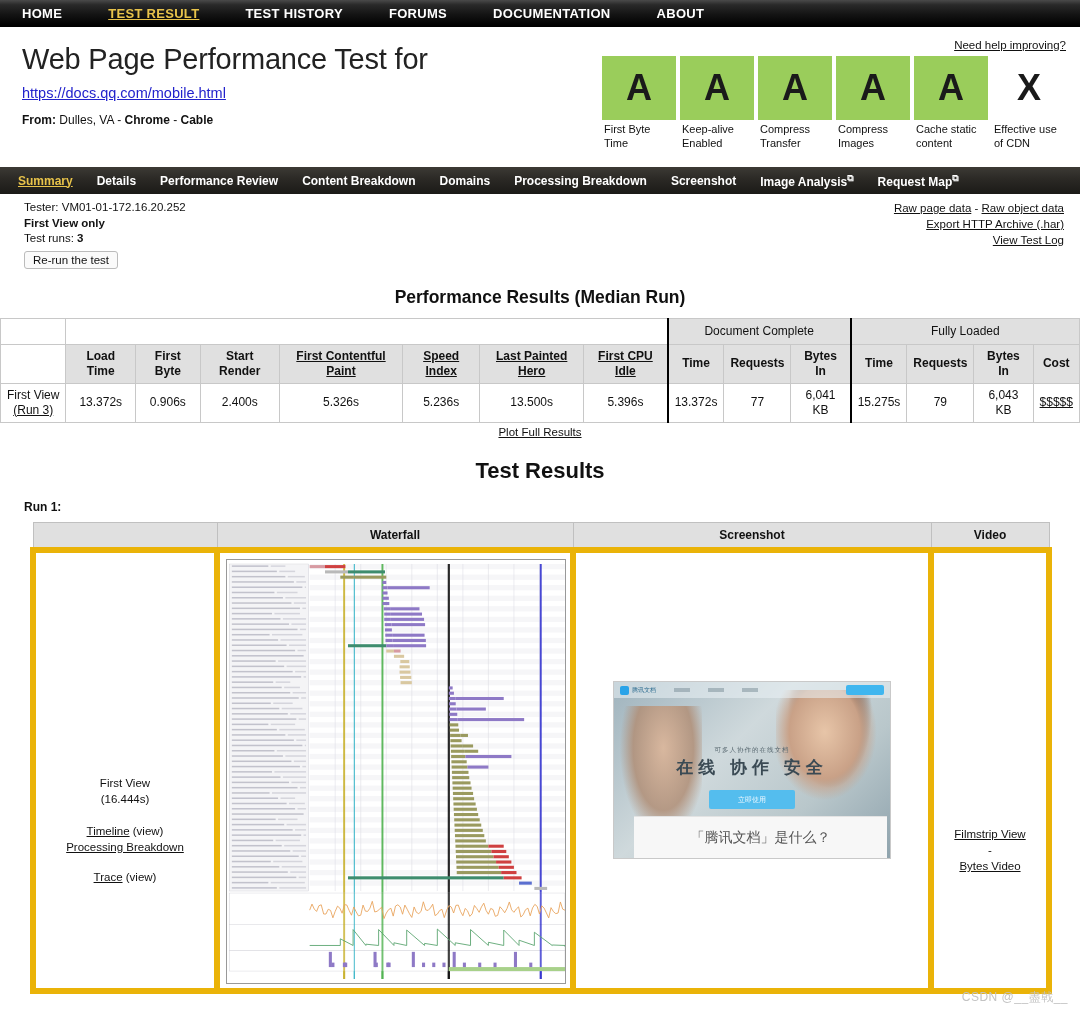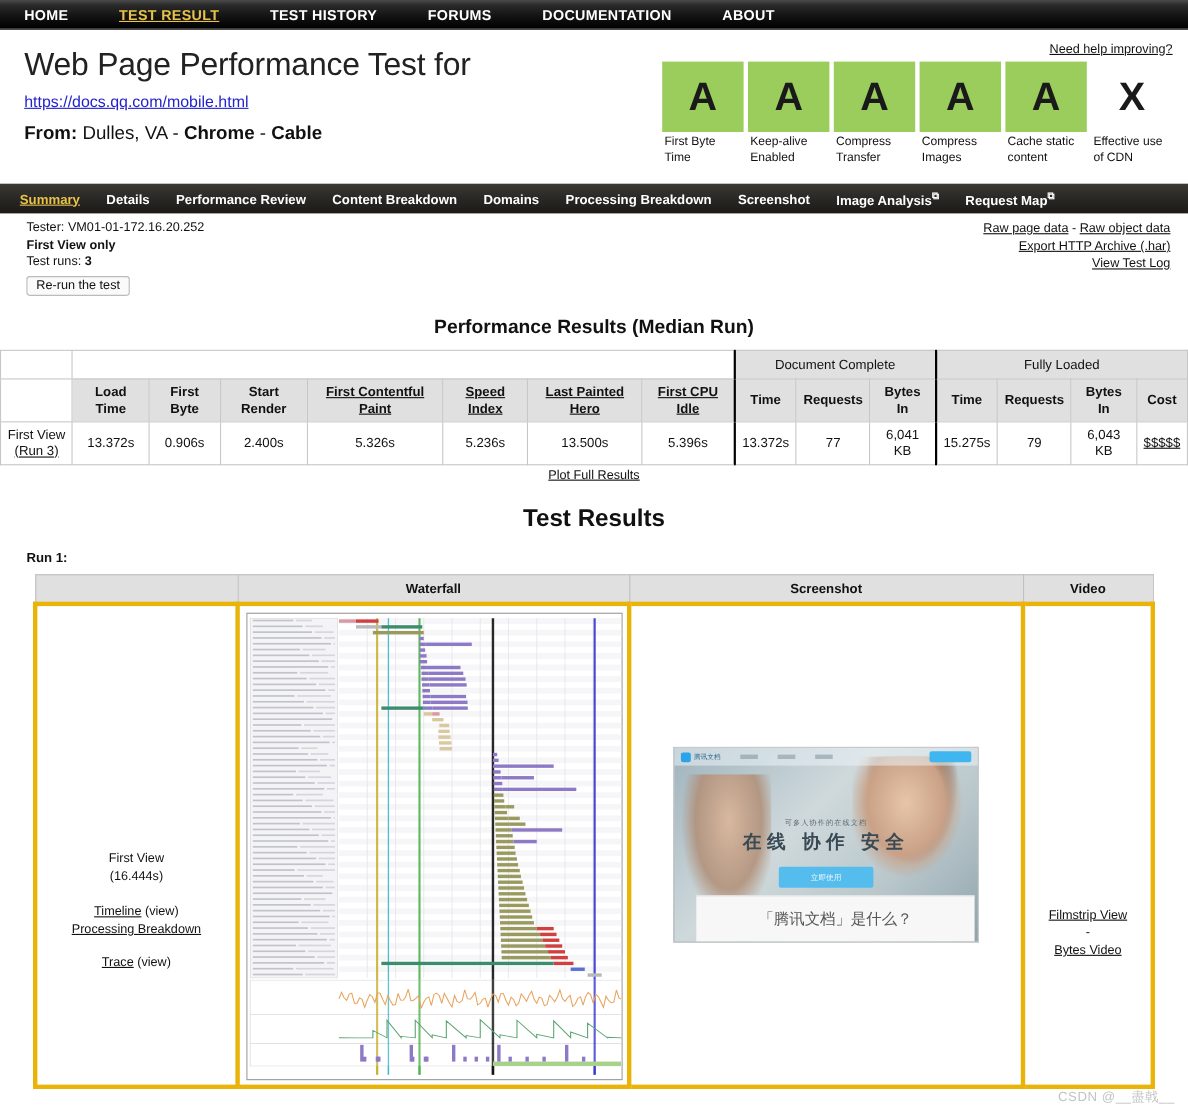--- a/index.html
+++ b/index.html
@@ -44,21 +44,21 @@
     color: #222;
     margin: 6px 0 8px 0;
     letter-spacing: -.2px;
   }
   #test-url {
     font-size: 14.5px;
     color: #2222cc;
     display: inline-block;
     margin-bottom: 12px;
   }
-  .meta-line { font-size: 17px; color: #111; line-height: 15px; }
+  .meta-line { font-size: 12px; color: #111; line-height: 15px; }
   .meta-line b { font-weight: bold; }
 
   
   #grades-wrap {
     position: absolute; top: 8px; right: 14px;
     text-align: right;
   }
   #help-link {
     font-size: 11.5px; color: #111; text-decoration: underline;
     display: inline-block; margin-bottom: 5px;
@@ -153,21 +153,21 @@
 
   
   #run-table-wrap { padding: 0 30px; }
   table.runs { border-collapse: collapse; width: 100%; table-layout: fixed; }
   table.runs th {
     background: #e0e0e0; border: 1px solid #c0c0c0;
     font-size: 12px; font-weight: bold; color: #111;
     padding: 5px 0; text-align: center;
   }
   table.runs td {
-    border: 4px solid #eab308; vertical-align: middle; background: #fff;
+    border: 6px solid #eab308; vertical-align: middle; background: #fff;
     padding: 0;
   }
   .col-info { width: 184px; }
   .col-waterfall { width: 356px; }
   .col-screenshot { width: 358px; }
   .col-video { width: 118px; }
   th.noborder-left { border-left: none; border-top: none; background: #fff; }
 
   .cell-center {
     text-align: center; font-size: 11.5px; color: #111; line-height: 16px;

